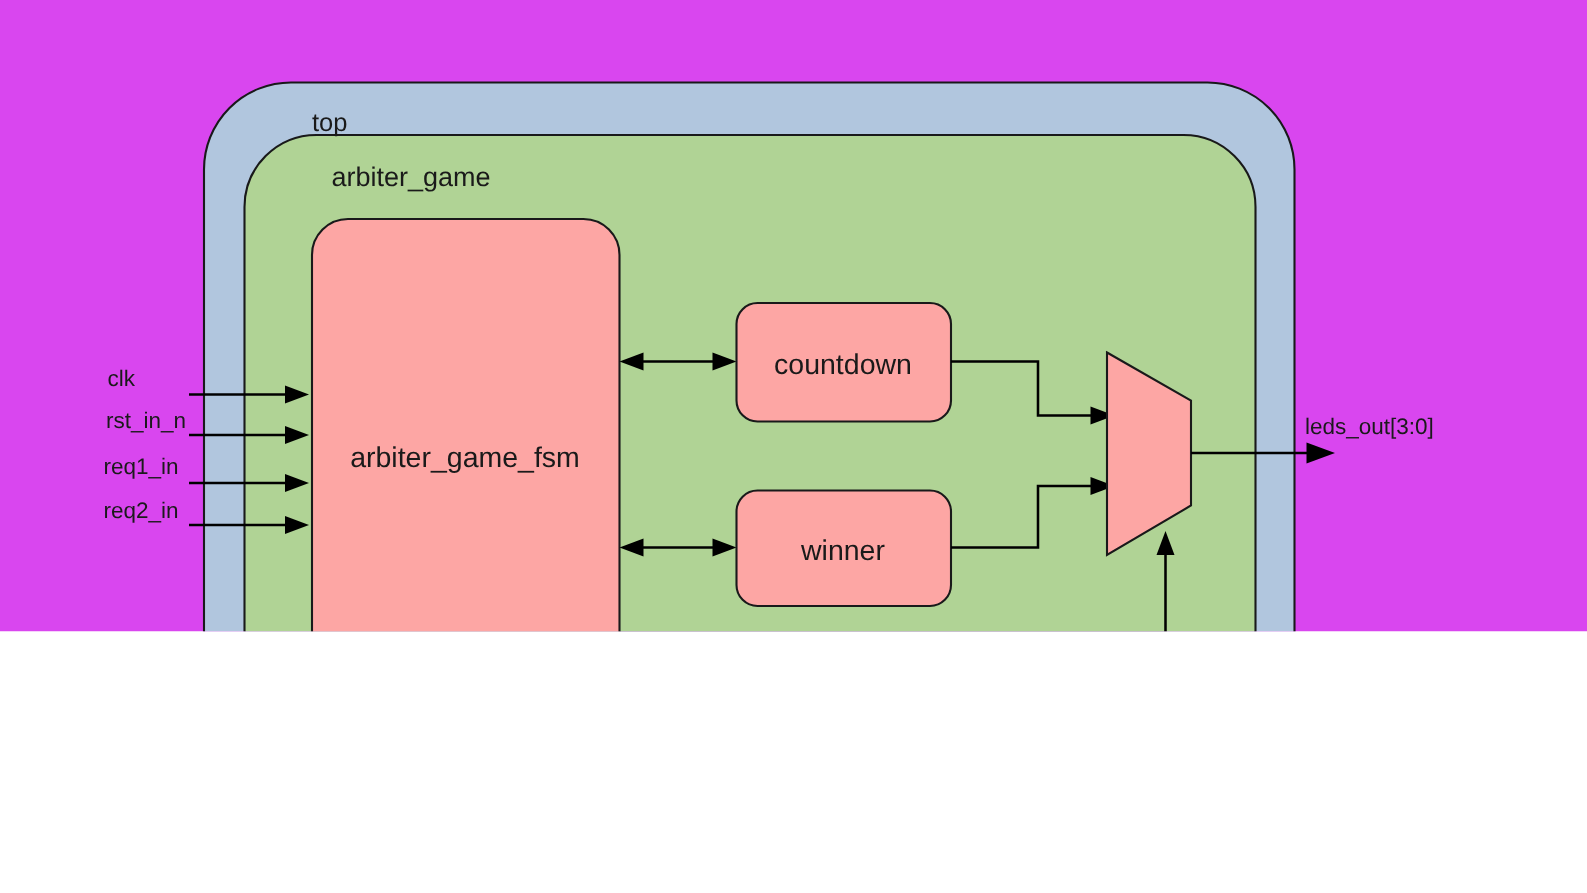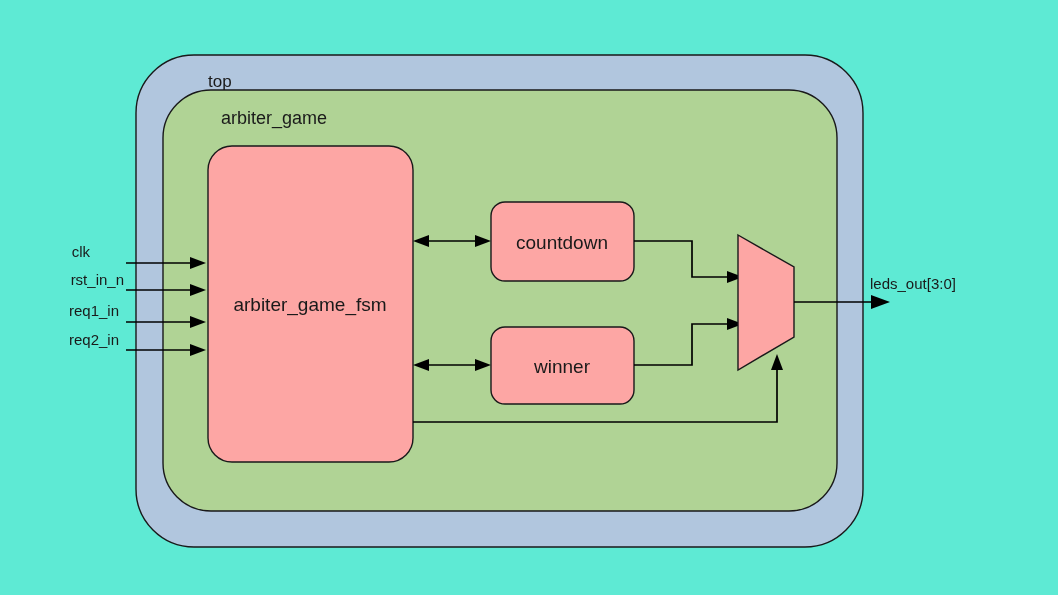--- a/index.html
+++ b/index.html
@@ -6,22 +6,22 @@
     margin: 0;
     padding: 0;
     background: #ffffff;
   }
   body {
     font-family: "Liberation Sans", sans-serif;
   }
   #stage {
     position: relative;
     width: 1058px;
-    height: 595px;
-    background: #5eead4;
+    height: 421px;
+    background: #d946ef;
     overflow: hidden;
   }
   #diagram-svg {
     position: absolute;
     left: 0;
     top: 0;
     width: 1058px;
     height: 595px;
   }
   .blk-text {

